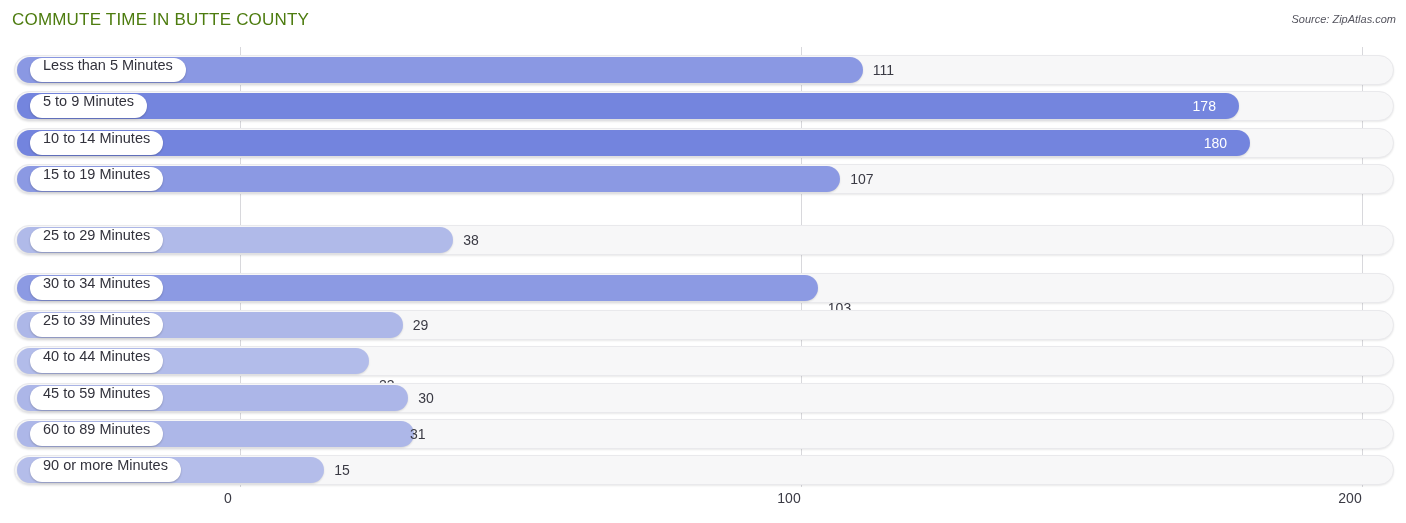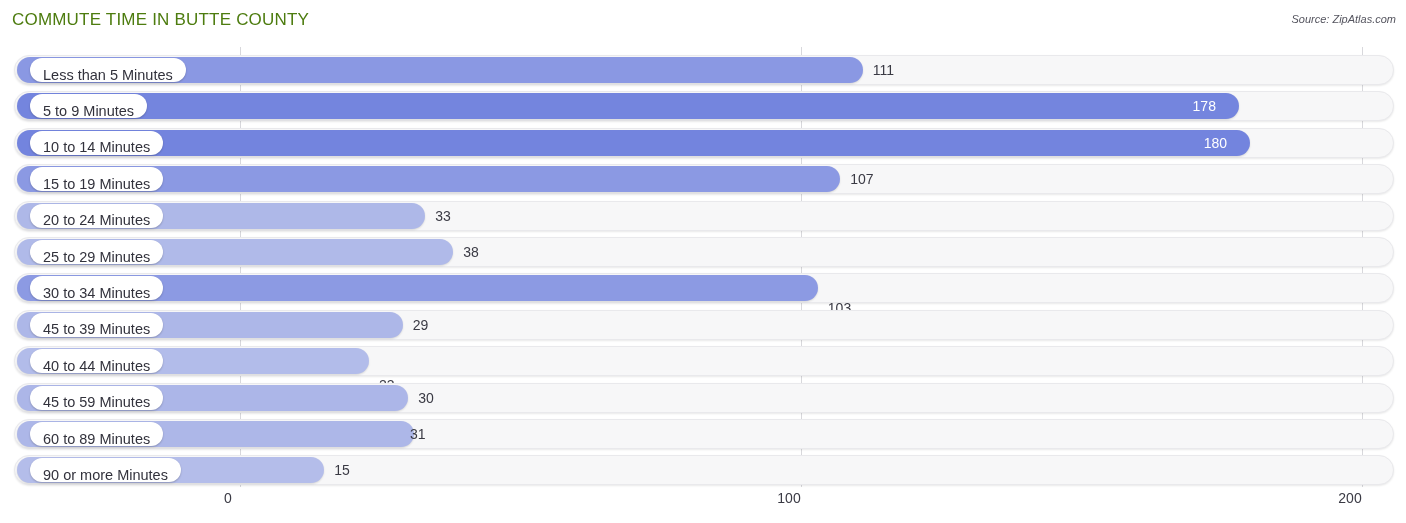--- a/index.html
+++ b/index.html
@@ -93,21 +93,21 @@
   }
   
   .label-pill {
     position: absolute;
     left: 30px; top: 3px;
     height: 24px;
     border-radius: 12px;
     background: #ffffff;
     box-shadow: 0 1px 2px rgba(0,0,0,0.22);
     display: flex;
-    align-items: flex-end;
+    align-items: flex-start;
     padding: 0 13px;
     white-space: nowrap;
   }
   .label-pill .label-text {
     font-size: 14.5px;
     color: #32323c;
     line-height: 1;
   }
   
   .value {
@@ -179,49 +179,41 @@
           <div class="value inside" style="left: 1203.8px; color: rgb(255, 255, 255);">180</div>
         </div>
         <div class="row" style="top: 117.2px;">
           <div class="track" style="background: rgb(247, 247, 248);"></div>
           <div class="bar" style="width: 823.27px; background: rgb(139, 153, 227);"></div>
           <div class="label-pill">
             <span class="label-text">15 to 19 Minutes</span>
           </div>
           <div class="value outside" style="left: 850.27px; color: rgb(58, 58, 68);">107</div>
         </div>
-        <div class="row" style="top: 153.6px;">
-          <div class="track" style="background: rgb(247, 247, 248);"></div>
-          <div class="bar" style="width: 408.13px; background: rgb(174, 184, 232);"></div>
-          <div class="label-pill">
-            <span class="label-text">20 to 24 Minutes</span>
-          </div>
-          <div class="value outside" style="left: 435.13px; color: rgb(58, 58, 68);">33</div>
-        </div>
-        <div class="row" style="top: 190px;">
+        <div class="row" style="top: 178px;">
           <div class="track" style="background: rgb(247, 247, 248);"></div>
           <div class="bar" style="width: 436.18px; background: rgb(176, 186, 233);"></div>
           <div class="label-pill">
             <span class="label-text">25 to 29 Minutes</span>
           </div>
           <div class="value outside" style="left: 463.18px; color: rgb(58, 58, 68);">38</div>
         </div>
         <div class="row" style="top: 226.4px;">
           <div class="track" style="background: rgb(247, 247, 248);"></div>
           <div class="bar" style="width: 800.83px; background: rgb(140, 154, 227);"></div>
           <div class="label-pill">
             <span class="label-text">30 to 34 Minutes</span>
           </div>
           <div class="value outside" style="left: 827.83px; color: rgb(58, 58, 68); margin-top: 20px;">103</div>
         </div>
         <div class="row" style="top: 262.8px;">
           <div class="track" style="background: rgb(247, 247, 248);"></div>
           <div class="bar" style="width: 385.69px; background: rgb(173, 183, 232);"></div>
           <div class="label-pill">
-            <span class="label-text">45 to 39 Minutes</span>
+            <span class="label-text">25 to 39 Minutes</span>
           </div>
           <div class="value outside" style="left: 412.69px; color: rgb(58, 58, 68);">29</div>
         </div>
         <div class="row" style="top: 299.2px;">
           <div class="track" style="background: rgb(247, 247, 248);"></div>
           <div class="bar" style="width: 352.03px; background: rgb(178, 188, 234);"></div>
           <div class="label-pill">
             <span class="label-text">40 to 44 Minutes</span>
           </div>
           <div class="value outside" style="left: 379.03px; color: rgb(58, 58, 68); margin-top: 24px;">23</div>

